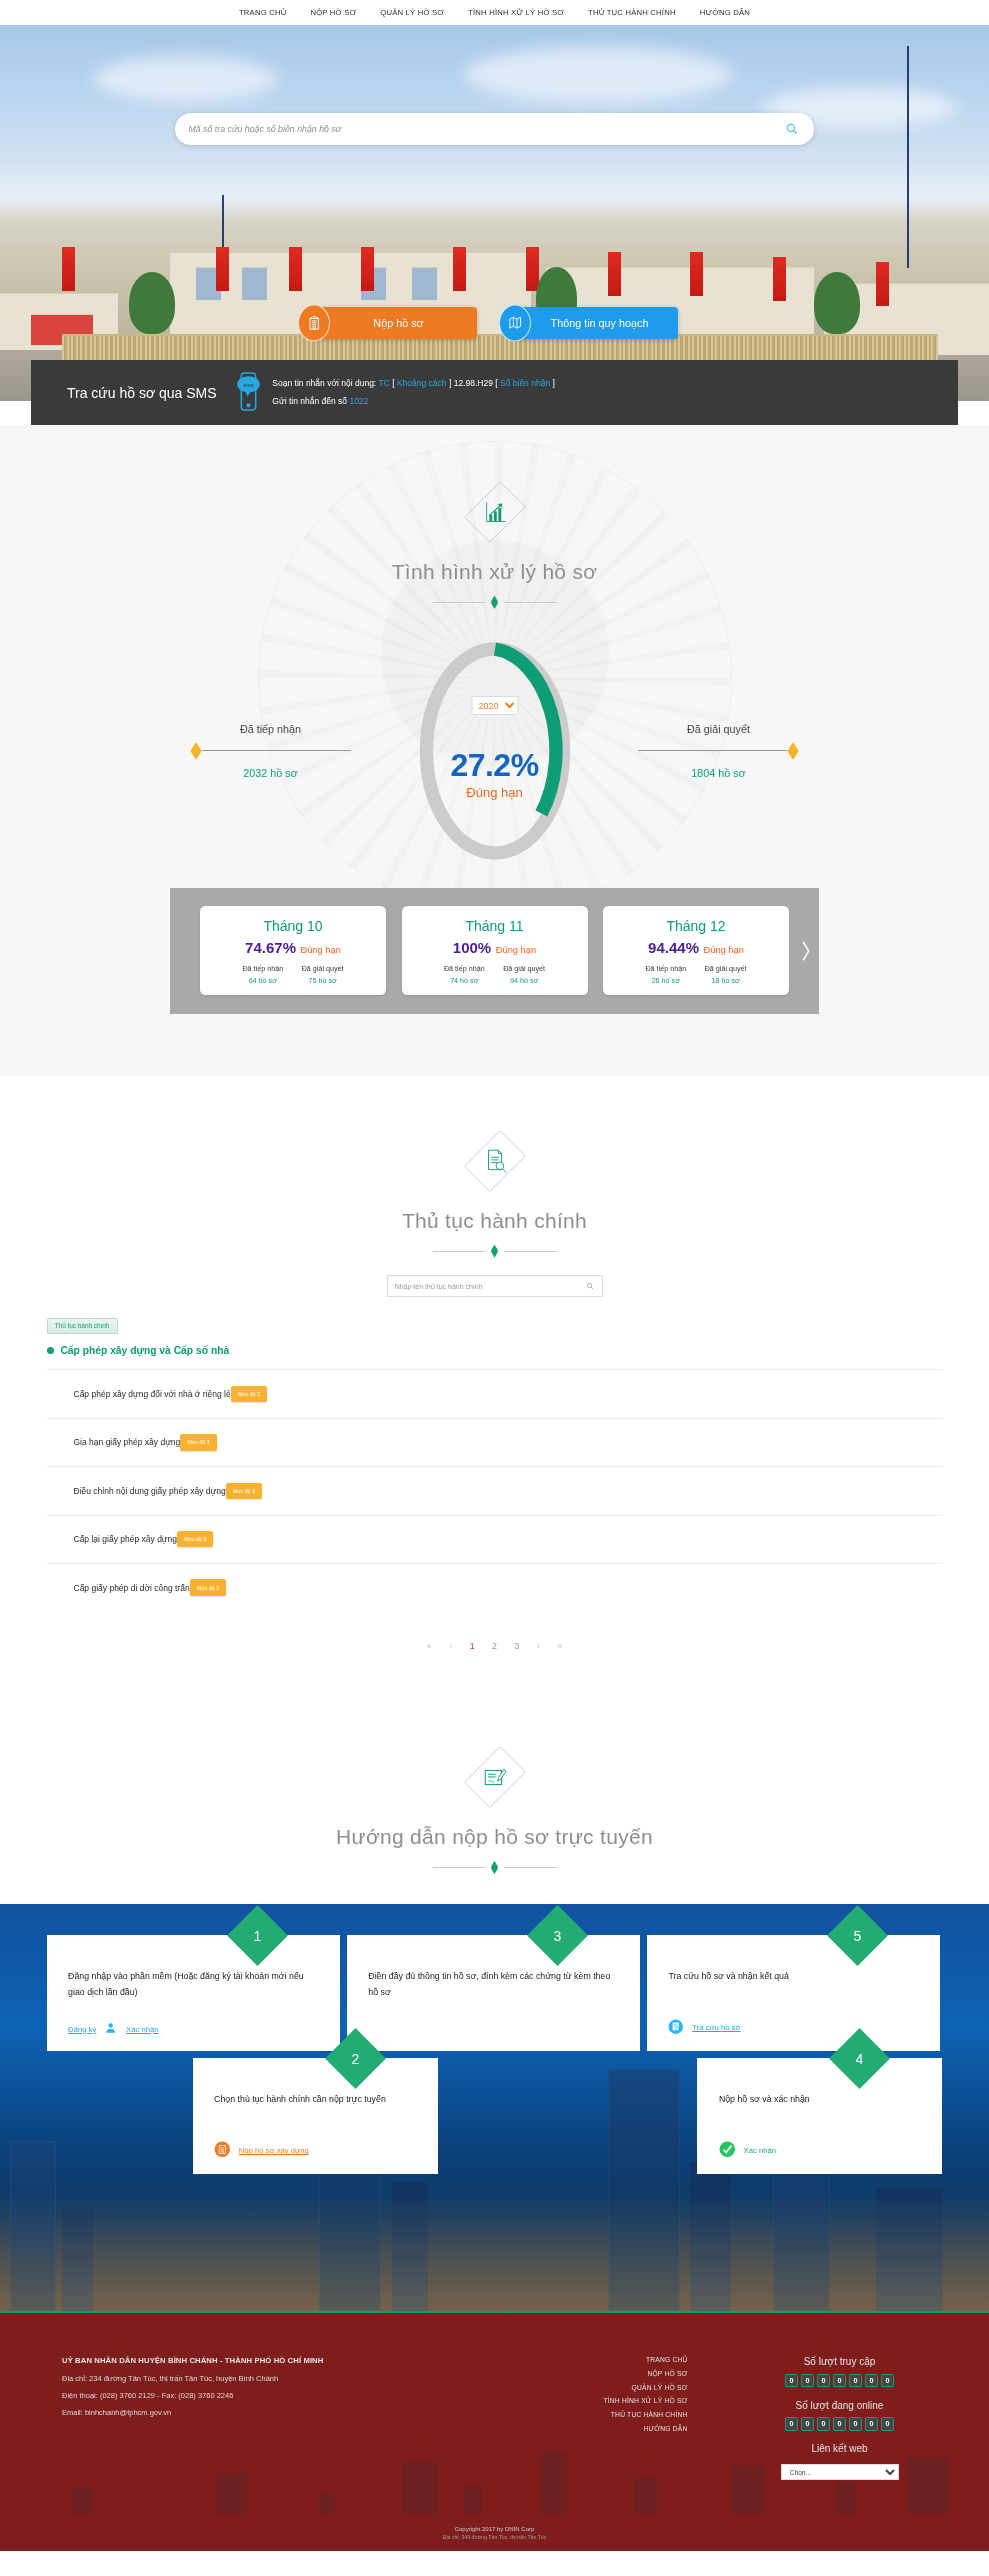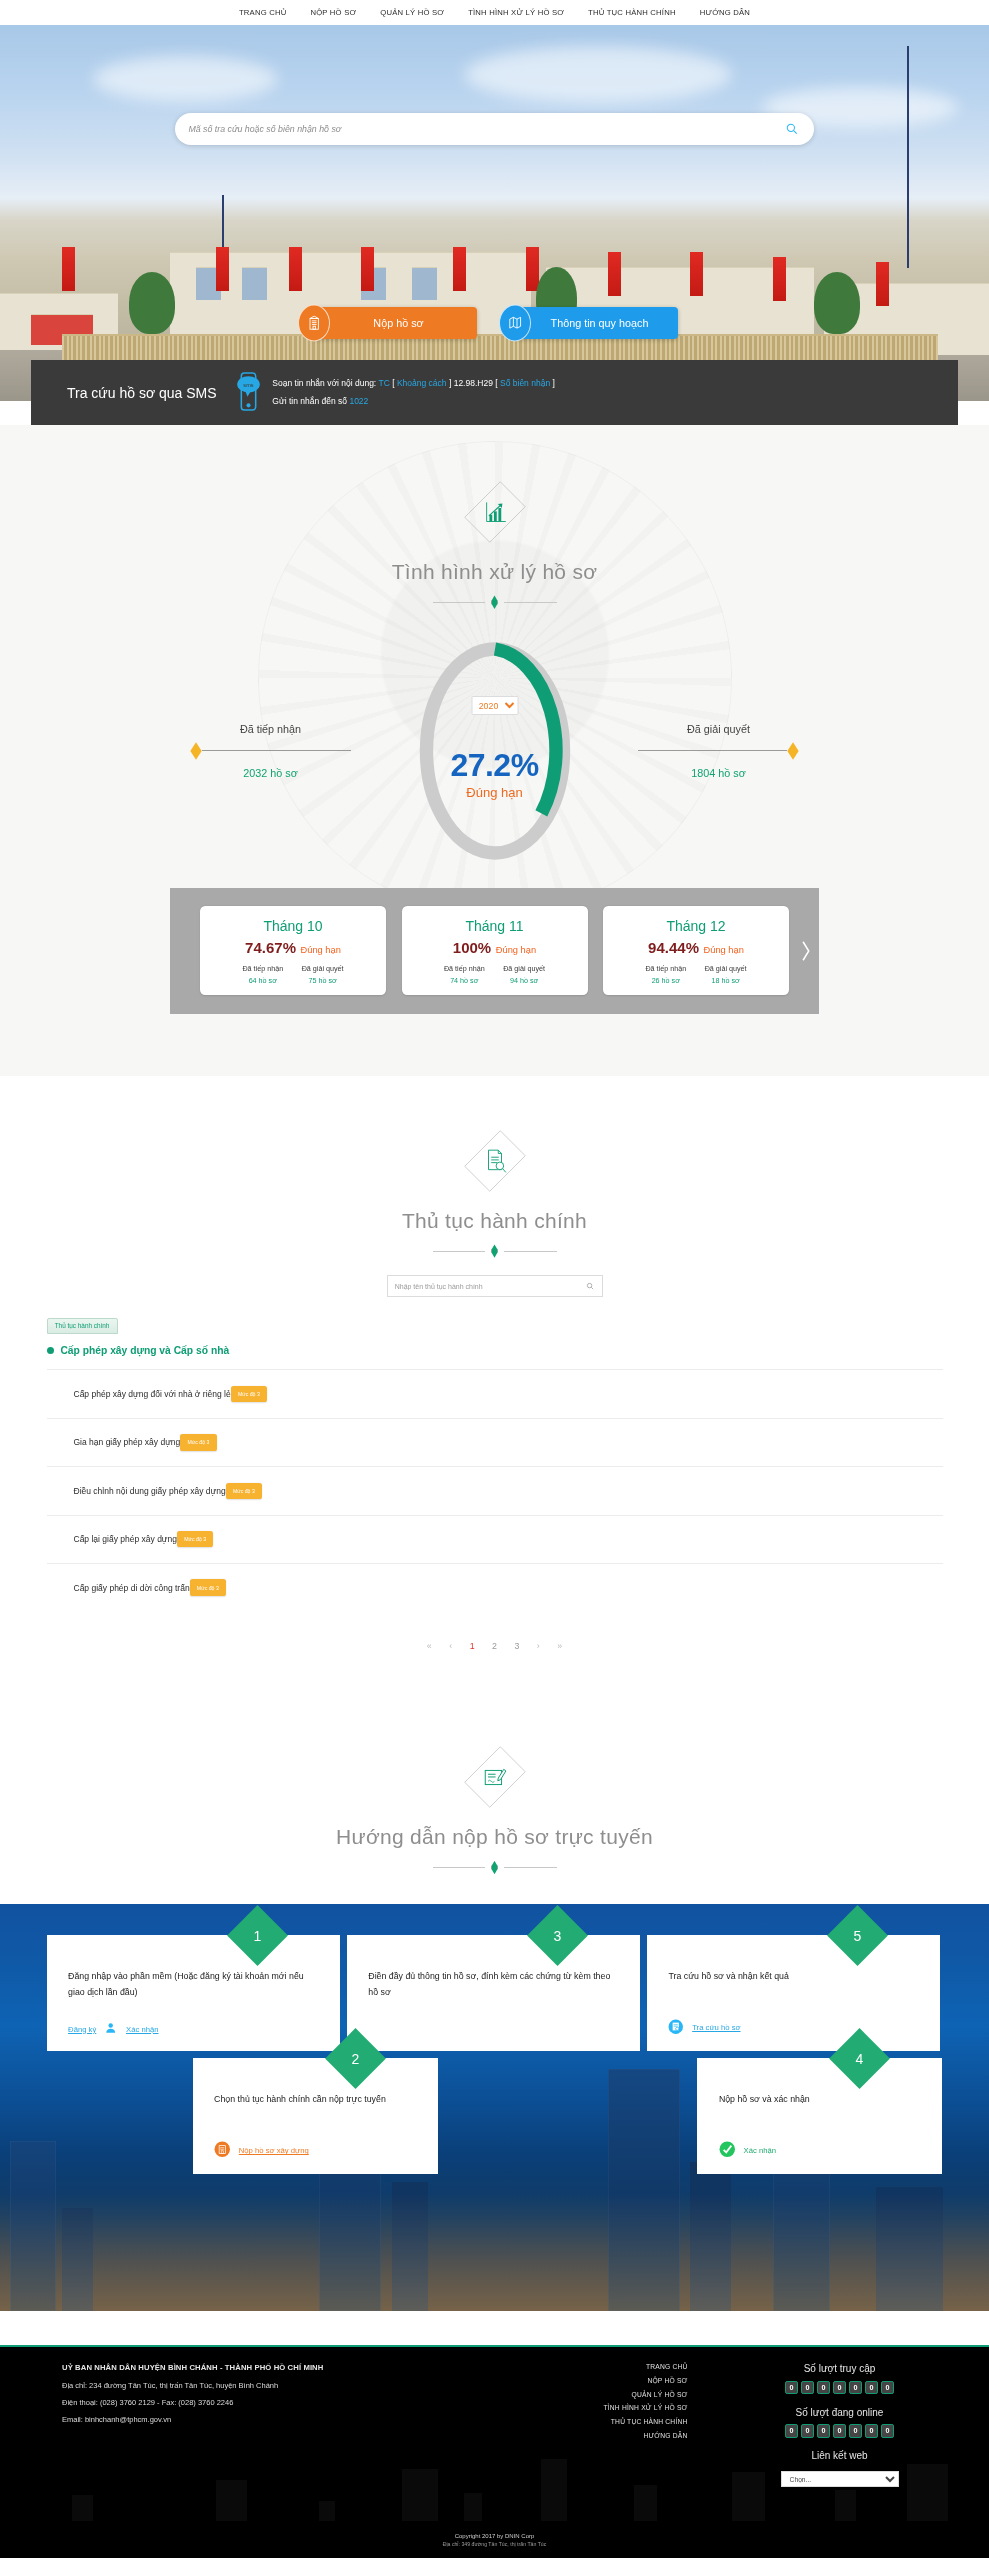--- a/index.html
+++ b/index.html
@@ -264,21 +264,21 @@
   .month-card {
     flex: 1; background: #fff; border-radius: 5.2px;
     padding: 11.3px 6.2px 10.3px; text-align: center;
     box-shadow: 0 0.5px 2.1px rgba(0,0,0,.12);
   }
   .month-card .m-title { font-size: 14px; color: #0e9d74; margin-bottom: 5.2px; }
   .month-card .m-pct-row {
     display: flex; align-items: baseline; justify-content: center; gap: 4.6px;
     margin-bottom: 8.2px;
   }
-  .month-card .m-pct { font-size: 15px; color: #7f1d1d; font-weight: bold; }
+  .month-card .m-pct { font-size: 15px; color: #4c1d95; font-weight: bold; }
   .month-card .m-pct-lbl { font-size: 9.3px; color: #f4621f; }
   .month-card .m-grid { display: flex; justify-content: center; gap: 18.5px; }
   .month-card .m-col { text-align: center; }
   .month-card .m-col .k { font-size: 7.2px; color: #3a3a3a; margin-bottom: 3.1px; }
   .month-card .m-col .v { font-size: 7.2px; color: #0e9d74; }
 
   
   .proc-section { background: #fff; padding: 44px 0 46px; }
   .proc-search {
     width: 216px; margin: 17.5px auto 0;
@@ -391,26 +391,25 @@
     display: inline-flex; align-items: center; gap: 4.6px;
     font-size: 7.7px; text-decoration: underline; cursor: pointer;
   }
   .step-link.blue { color: #27a7e4; }
   .step-link.orange { color: #ee7b23; }
   .step-link.green { color: #22ab72; text-decoration: none; }
 
   
   footer {
     position: relative;
-    background: #000000;
+    background: #7f1d1d;
     border-top: 2.6px solid #0e9d74;
     color: #e6e6e6;
-    padding: 16px 0 0;
+    padding: 43px 0 0;
     overflow: hidden;
-    margin-top: 34px;
   }
   .sky-silhouette {
     position: absolute; left: 0; right: 0; bottom: 37px; height: 77px;
     opacity: .22; pointer-events: none;
   }
   .sky-silhouette i {
     position: absolute; bottom: 0; background: #2e2e2e; display: block;
   }
   .footer-inner {
     position: relative; z-index: 2;

